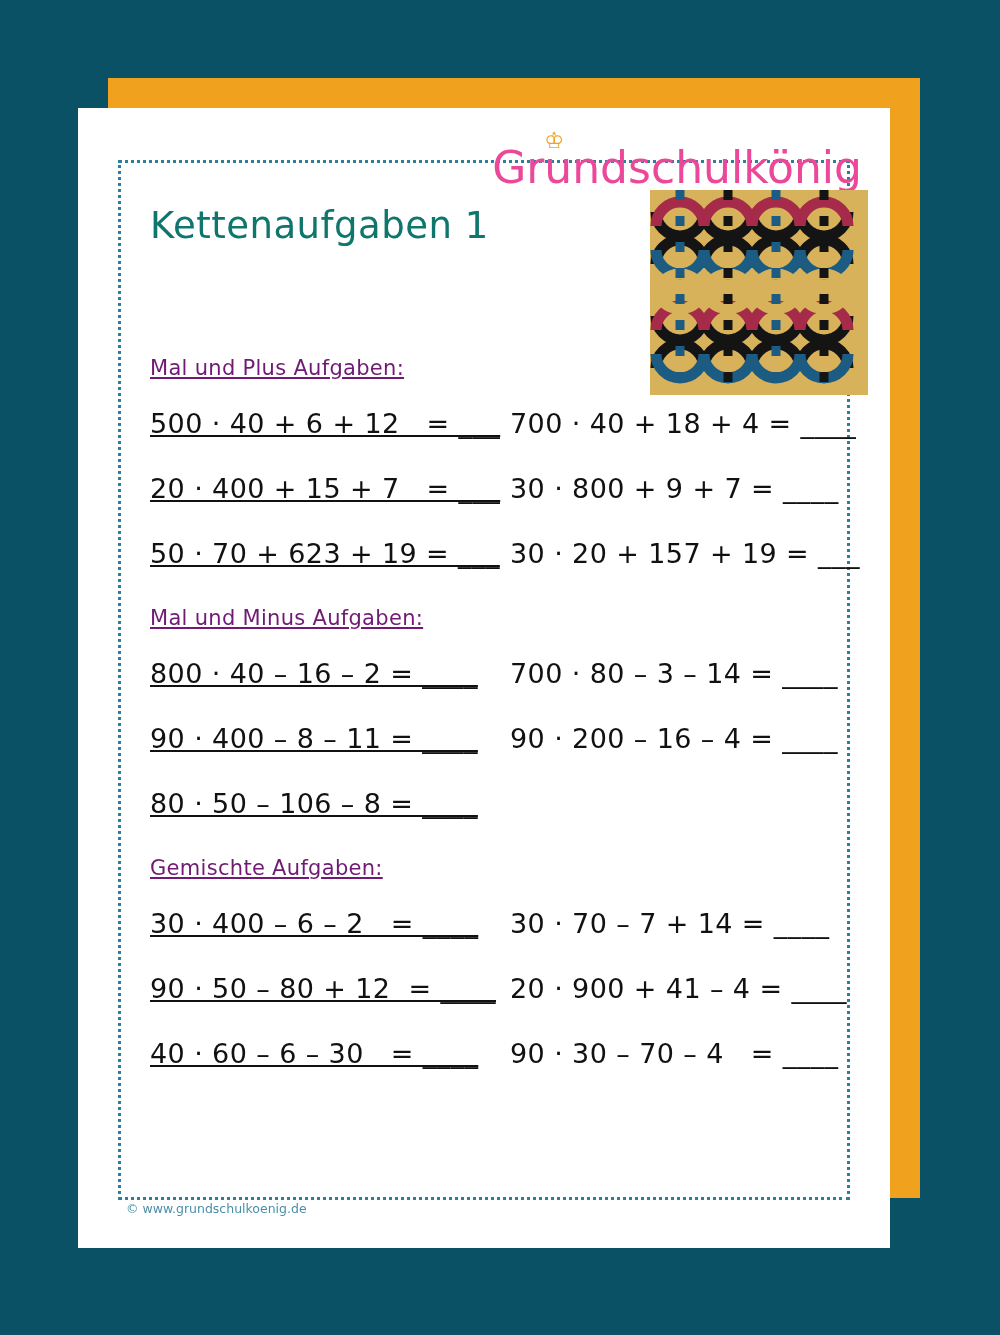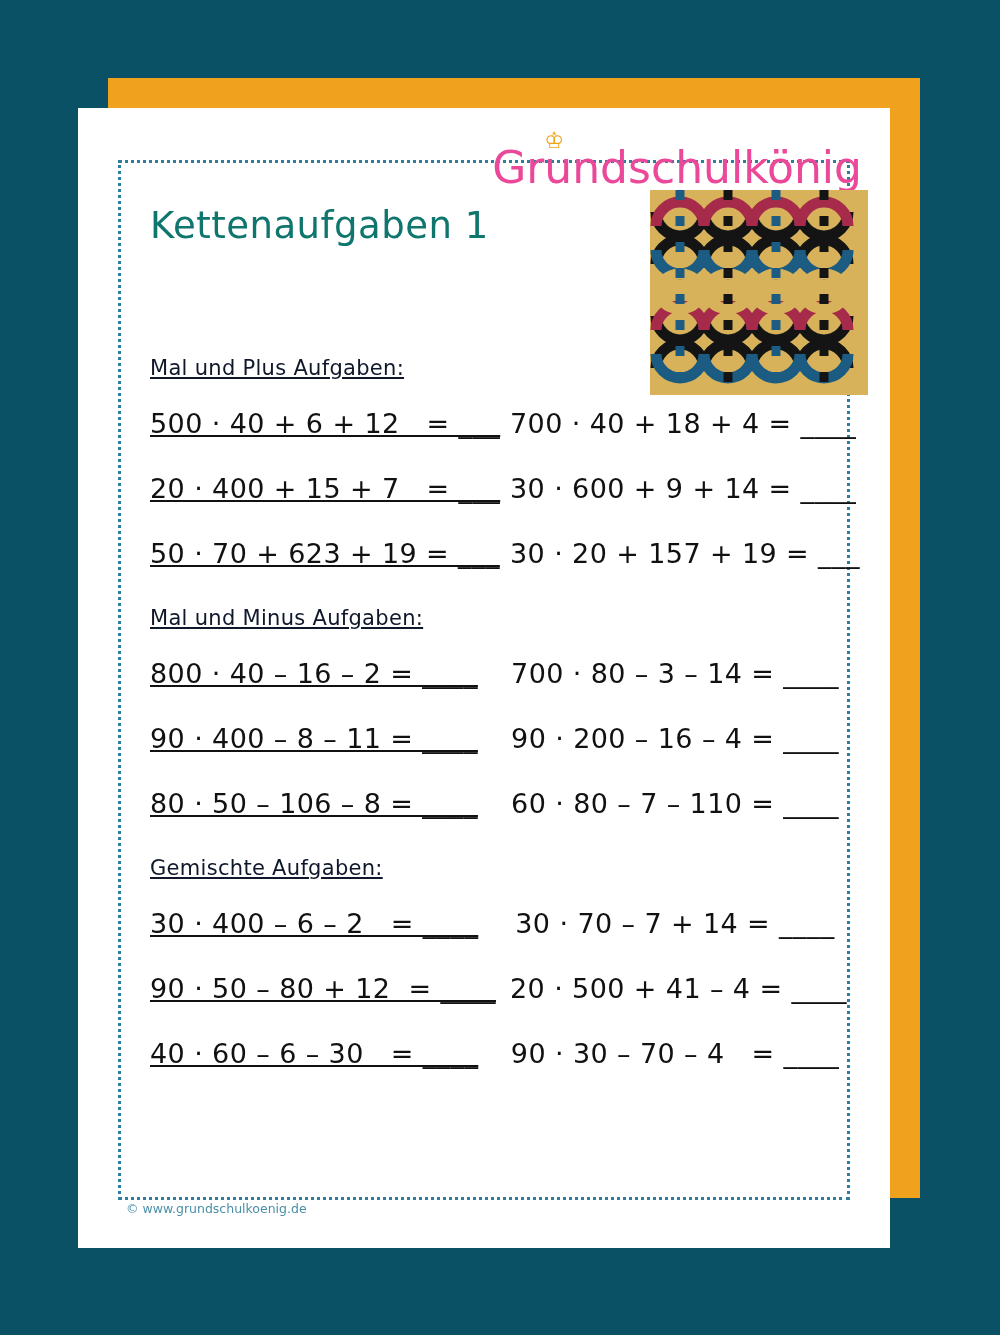--- a/index.html
+++ b/index.html
@@ -95,21 +95,21 @@
   .content {
     position: absolute;
     left: 72px;
     top: 248px;
     right: 50px;
   }
 
   .section-heading {
     font-family: "DejaVu Sans", sans-serif;
     font-size: 21px;
-    color: #0f172a;
+    color: #701a75;
     text-decoration: underline;
     margin: 0 0 28px 0;
     letter-spacing: 0.3px;
   }
   .section + .section {
     margin-top: 37px;
   }
   .row {
     display: flex;
     font-size: 27px;
@@ -121,21 +121,20 @@
   .row:last-child {
     margin-bottom: 8px;
   }
   .task-left {
     width: 360px;
     flex: 0 0 360px;
     text-decoration: underline;
   }
   .task-right {
     flex: 1 1 auto;
-    text-align: center;
   }
 
   
   .footer {
     position: absolute;
     left: 48px;
     bottom: 32px;
     font-size: 12.5px;
     color: #4a8fa8;
     font-family: "DejaVu Sans", sans-serif;
@@ -194,53 +193,52 @@
   <div class="content">
 
     <div class="section">
       <div class="section-heading">Mal und Plus Aufgaben:</div>
       <div class="row">
         <span class="task-left">500 · 40 + 6 + 12   = ___</span>
         <span class="task-right">700 · 40 + 18 + 4 = ____</span>
       </div>
       <div class="row">
         <span class="task-left">20 · 400 + 15 + 7   = ___</span>
-        <span class="task-right">30 · 600 + 9 + 14 = ____</span>
+        <span class="task-right">30 · 800 + 9 + 7 = ____</span>
       </div>
       <div class="row">
         <span class="task-left">50 · 70 + 623 + 19 = ___</span>
         <span class="task-right">30 · 20 + 157 + 19 = ___</span>
       </div>
     </div>
 
     <div class="section">
       <div class="section-heading">Mal und Minus Aufgaben:</div>
       <div class="row">
         <span class="task-left">800 · 40 – 16 – 2 = ____</span>
         <span class="task-right">700 · 80 – 3 – 14 = ____</span>
       </div>
       <div class="row">
         <span class="task-left">90 · 400 – 8 – 11 = ____</span>
         <span class="task-right">90 · 200 – 16 – 4 = ____</span>
       </div>
       <div class="row">
         <span class="task-left">80 · 50 – 106 – 8 = ____</span>
-        <span class="task-right">60 · 80 – 7 – 110 = ____</span>
       </div>
     </div>
 
     <div class="section">
       <div class="section-heading">Gemischte Aufgaben:</div>
       <div class="row">
         <span class="task-left">30 · 400 – 6 – 2   = ____</span>
         <span class="task-right">30 · 70 – 7 + 14 = ____</span>
       </div>
       <div class="row">
         <span class="task-left">90 · 50 – 80 + 12  = ____</span>
-        <span class="task-right">20 · 500 + 41 – 4 = ____</span>
+        <span class="task-right">20 · 900 + 41 – 4 = ____</span>
       </div>
       <div class="row">
         <span class="task-left">40 · 60 – 6 – 30   = ____</span>
         <span class="task-right">90 · 30 – 70 – 4   = ____</span>
       </div>
     </div>
 
   </div>
 
   <div class="footer">© www.grundschulkoenig.de</div>

